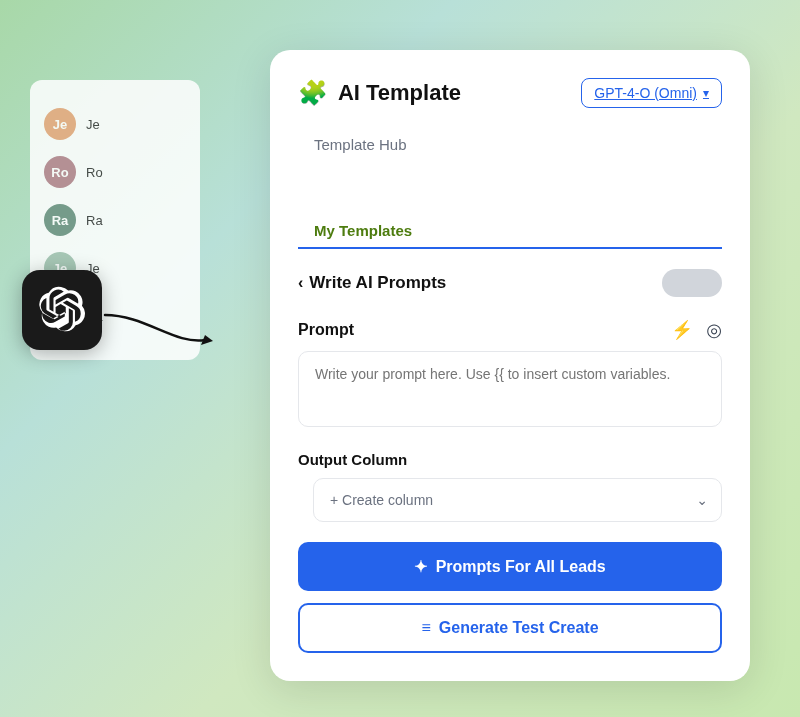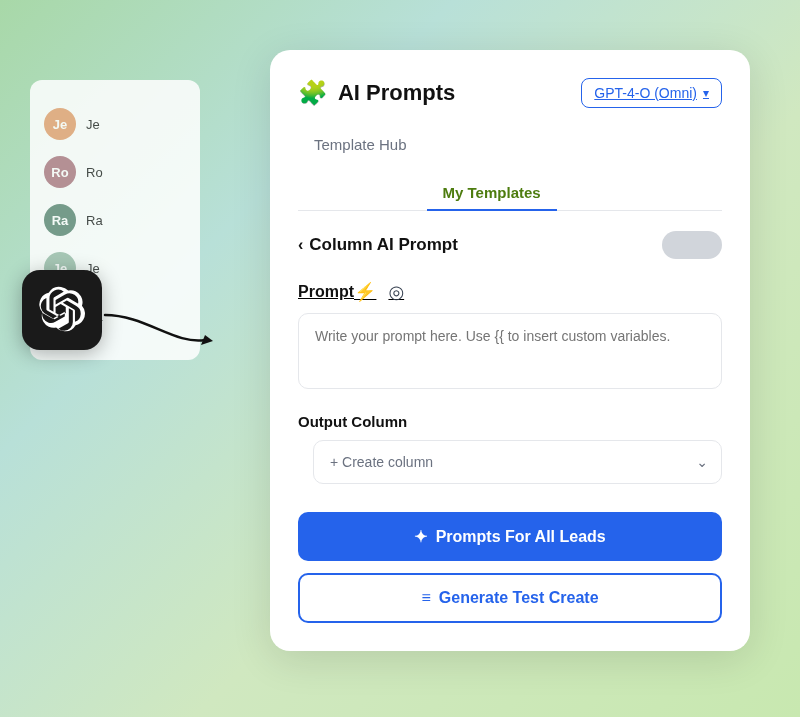--- a/index.html
+++ b/index.html
@@ -139,20 +139,21 @@
       font-size: 12px;
       color: #2563eb;
     }
 
     
     .tabs {
       display: flex;
       gap: 4px;
       margin-bottom: 20px;
       border-bottom: 1px solid #e5e7eb;
+      flex-direction: column;
     }
 
     .tab {
       padding: 8px 16px;
       font-size: 15px;
       font-weight: 500;
       color: #6b7280;
       cursor: pointer;
       border-bottom: 2.5px solid transparent;
       margin-bottom: -1px;
@@ -192,22 +193,22 @@
       width: 60px;
       height: 28px;
       background: #d1d5db;
       border-radius: 14px;
     }
 
     
     .section-header {
       display: flex;
       align-items: center;
+      justify-content: space-between;
       margin-bottom: 10px;
-      text-decoration: underline;
     }
 
     .section-label {
       font-size: 16px;
       font-weight: 700;
       color: #111;
     }
 
     .section-icons {
       display: flex;
@@ -239,21 +240,21 @@
     
     .output-label {
       font-size: 15px;
       font-weight: 700;
       color: #111;
       margin-bottom: 10px;
     }
 
     .output-select-wrapper {
       position: relative;
-      margin-bottom: 28px;
+      margin-bottom: 20px;
       padding-left: 15px;
     }
 
     .output-select-wrapper select {
       width: 100%;
       border: 1.5px solid #e5e7eb;
       border-radius: 10px;
       padding: 13px 16px;
       font-size: 14px;
       color: #6b7280;
@@ -356,39 +357,39 @@
   <path d="M 10 20 C 50 20, 80 50, 110 45" stroke="#111" stroke-width="2.5" fill="none" stroke-linecap="round"></path>
   <polygon points="110,40 118,46 106,50" fill="#111"></polygon>
 </svg>
 
 <div class="main-card">
 
   
   <div class="card-header">
     <div class="card-title-group">
       <span class="brain-icon">🧩</span>
-      <span class="card-title">AI Prompts</span>
+      <span class="card-title">AI Template</span>
     </div>
     <button class="model-selector">
       <span>GPT-4-O (Omni)</span>
       <span class="model-selector-chevron">▾</span>
     </button>
   </div>
 
   
   <div class="tabs">
     <div class="tab">Template Hub</div>
     <div class="tab active">My Templates</div>
   </div>
 
   
   <div class="back-row">
     <div class="back-btn">
       <span class="back-chevron">‹</span>
-      <span>Column AI Prompt</span>
+      <span>Write AI Prompts</span>
     </div>
     <div class="toggle-placeholder"></div>
   </div>
 
   
   <div class="section-header">
     <span class="section-label">Prompt</span>
     <div class="section-icons">
       <span class="section-icon">⚡</span>
       <span class="section-icon">◎</span>

